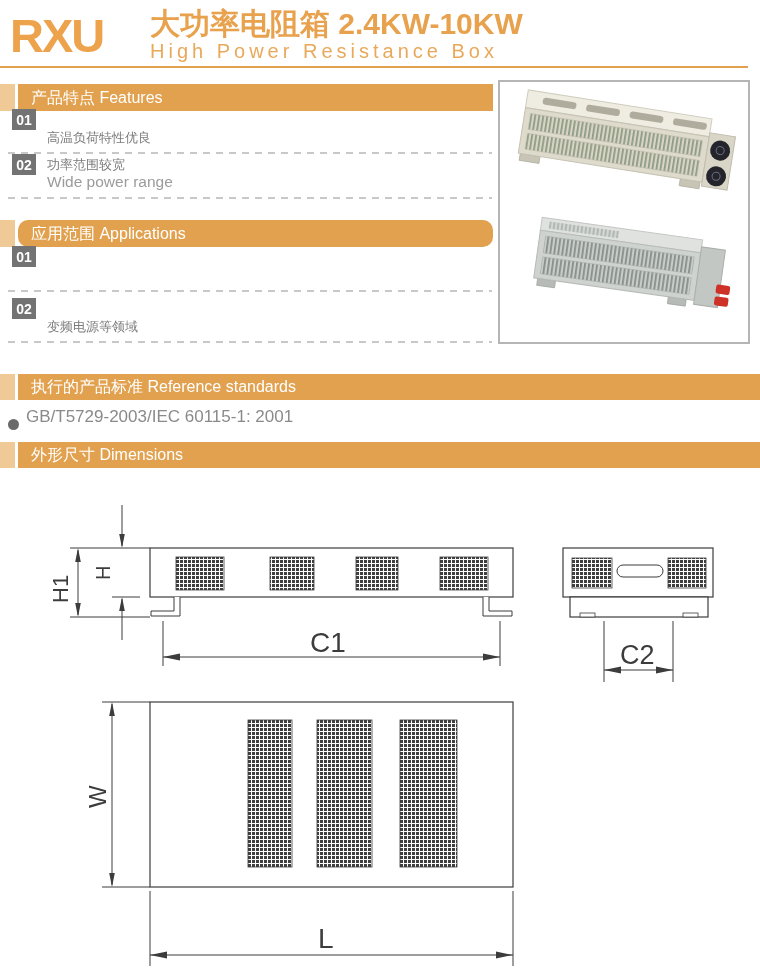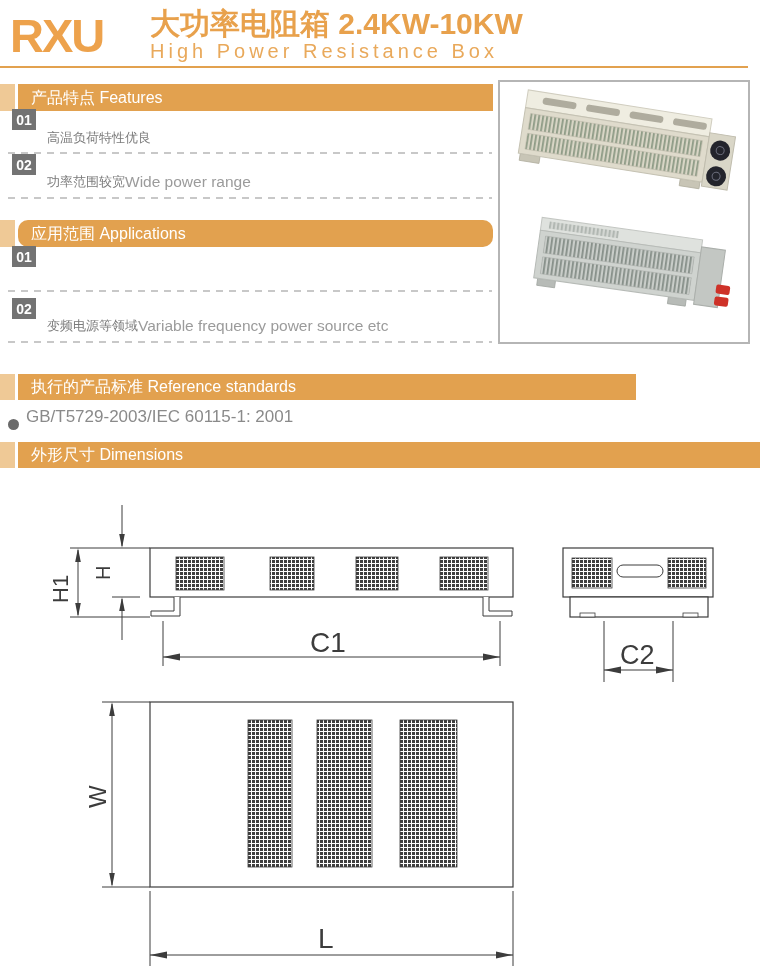--- a/index.html
+++ b/index.html
@@ -19,21 +19,21 @@
   .banner-square{width:15px;height:27px;background:#EFC996;}
   .banner-bar{height:27px;background:#E2A14F;color:#ffffff;font-size:16px;line-height:27px;
     padding-left:13px;box-sizing:border-box;white-space:nowrap;}
   .banner-bar.wide{height:26px;line-height:26px;}
   .banner-square.wide{height:26px;}
 
   
   .item{display:flex;align-items:flex-end;gap:11px;}
   .num-badge{width:24px;height:21px;background:#737373;color:#ffffff;font-size:14px;font-weight:bold;
     display:flex;align-items:center;justify-content:center;margin-bottom:16px;flex:0 0 auto;}
-  .item-texts{display:flex;flex-direction:row;}
+  .item-texts{display:flex;flex-direction:column;}
   .item-zh{font-size:13px;color:#7B7B7B;line-height:17px;white-space:nowrap;}
   .item-en{font-size:15.5px;color:#9B9B9B;line-height:18px;white-space:nowrap;}
   .dashed{height:2px;background:repeating-linear-gradient(90deg,#C8C8C8 0 7px,transparent 7px 13px);}
 
   
   .photo-frame{left:498px;top:80px;width:248px;height:260px;border:2px solid #B5B5B5;background:#ffffff;}
 
   
   .std-bullet{left:8px;top:419px;width:11px;height:11px;border-radius:50%;background:#6A6A6A;}
   .std-text{left:26px;top:407px;font-size:17px;color:#8A8A8A;white-space:nowrap;}
@@ -73,21 +73,20 @@
 
 <div class="abs item" style="left:12px;top:246px;">
   <div class="num-badge">01</div>
 </div>
 <div class="abs dashed" style="left:8px;top:290px;width:484px;"></div>
 
 <div class="abs item" style="left:12px;top:298px;">
   <div class="num-badge">02</div>
   <div class="item-texts">
     <div class="item-zh">变频电源等领域</div>
-    <div class="item-en">Variable frequency power source etc</div>
   </div>
 </div>
 <div class="abs dashed" style="left:8px;top:341px;width:484px;"></div>
 
 <div class="abs photo-frame">
   <svg width="248" height="260" viewBox="0 0 248 260">
     <defs>
       <pattern id="pvSlitsA" width="4" height="6" patternUnits="userSpaceOnUse">
         <rect width="4" height="6" fill="#D8D5C5"></rect>
           <rect width="1.8" height="6" fill="#8E9B86"></rect>
@@ -123,21 +122,21 @@
       <rect x="42" y="164" width="150" height="17" fill="url(#pvSlitsB)" stroke="#A8ACA8" stroke-width="0.5"></rect>
       <rect x="42" y="185" width="150" height="17" fill="url(#pvSlitsB)" stroke="#A8ACA8" stroke-width="0.5"></rect>
       <rect x="198" y="153" width="24" height="58" fill="#C3C7C3" stroke="#ABAFAB"></rect>
       <rect x="218" y="188" width="14" height="9" rx="2" fill="#CE3128"></rect>
       <rect x="218" y="200" width="14" height="9" rx="2" fill="#CE3128"></rect>
     </g>
   </svg>
 </div>
 
 <div class="abs banner-square wide" style="left:0;top:374px;"></div>
-<div class="abs banner-bar wide" style="left:18px;top:374px;width:618px;">执行的产品标准 Reference standards</div>
+<div class="abs banner-bar wide" style="left:18px;top:374px;width:742px;">执行的产品标准 Reference standards</div>
 <div class="abs std-bullet"></div>
 <div class="abs std-text">GB/T5729-2003/IEC 60115-1: 2001</div>
 
 <div class="abs banner-square wide" style="left:0;top:442px;"></div>
 <div class="abs banner-bar wide" style="left:18px;top:442px;width:742px;">外形尺寸 Dimensions</div>
 
 <svg class="abs" style="left:0;top:470px;" width="760" height="508" viewBox="0 470 760 508">
   <defs>
     <pattern id="mesh" width="4" height="4" patternUnits="userSpaceOnUse">
       <rect width="4" height="4" fill="#ffffff"></rect>

